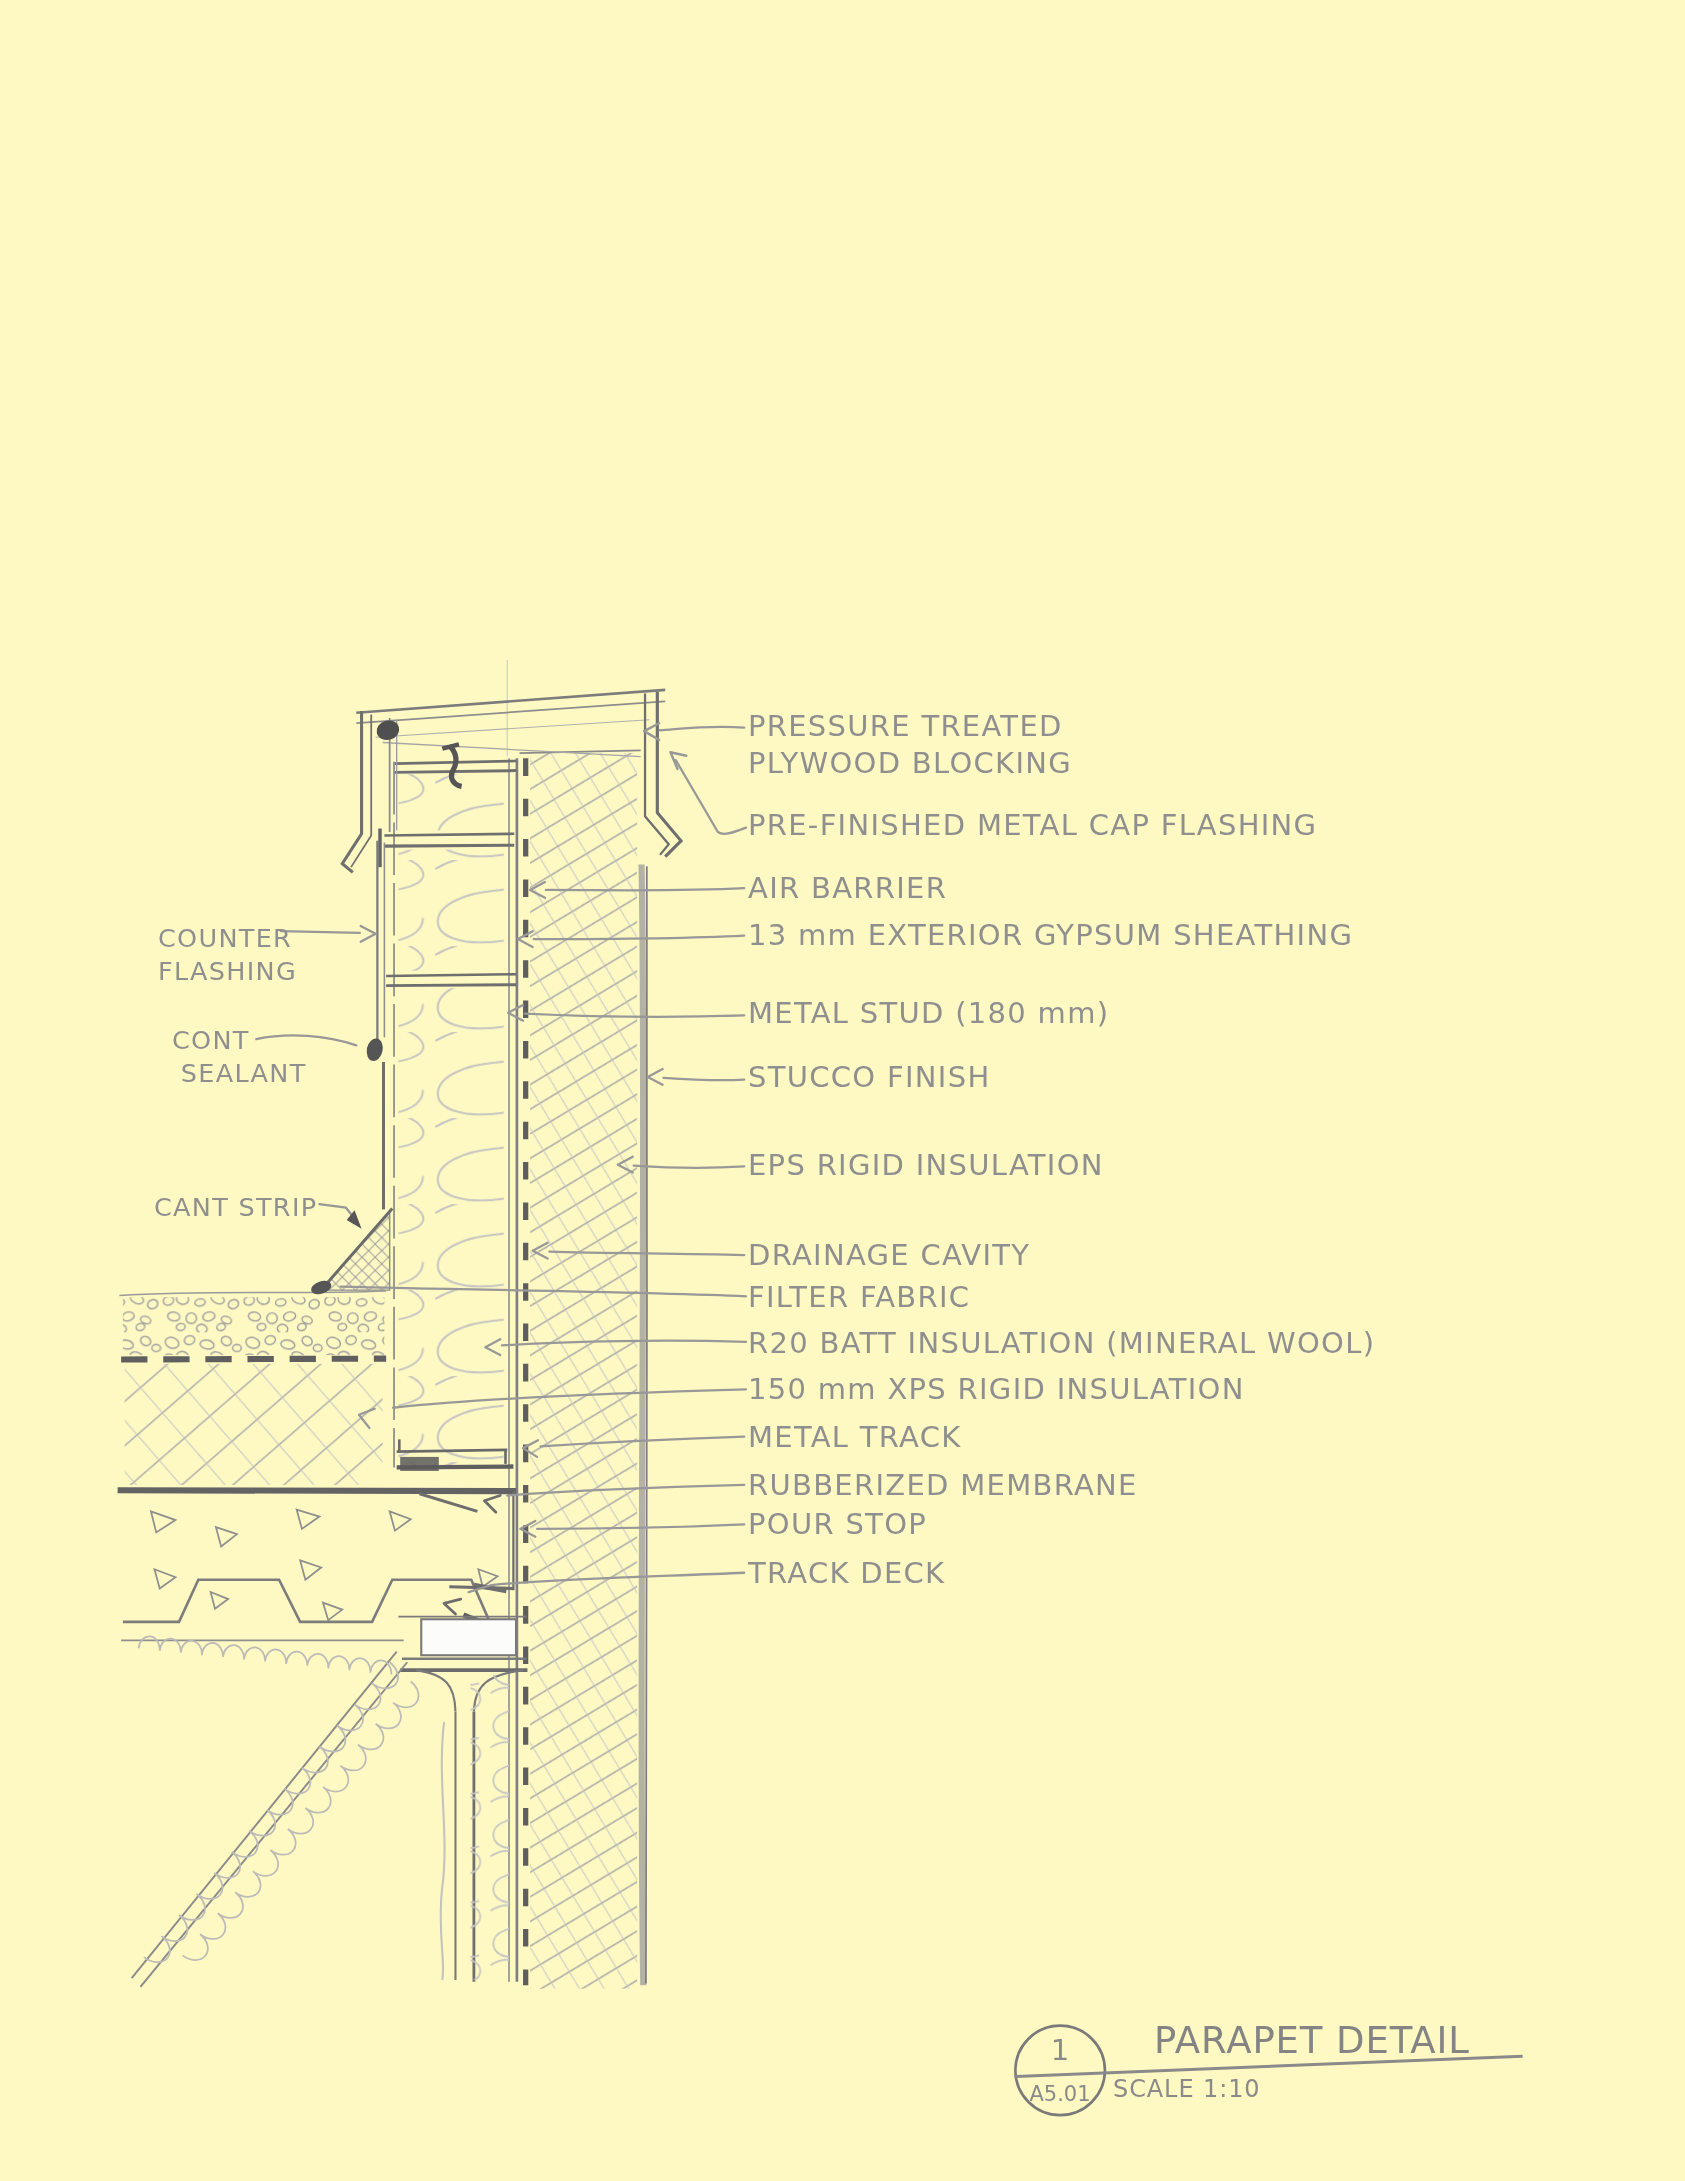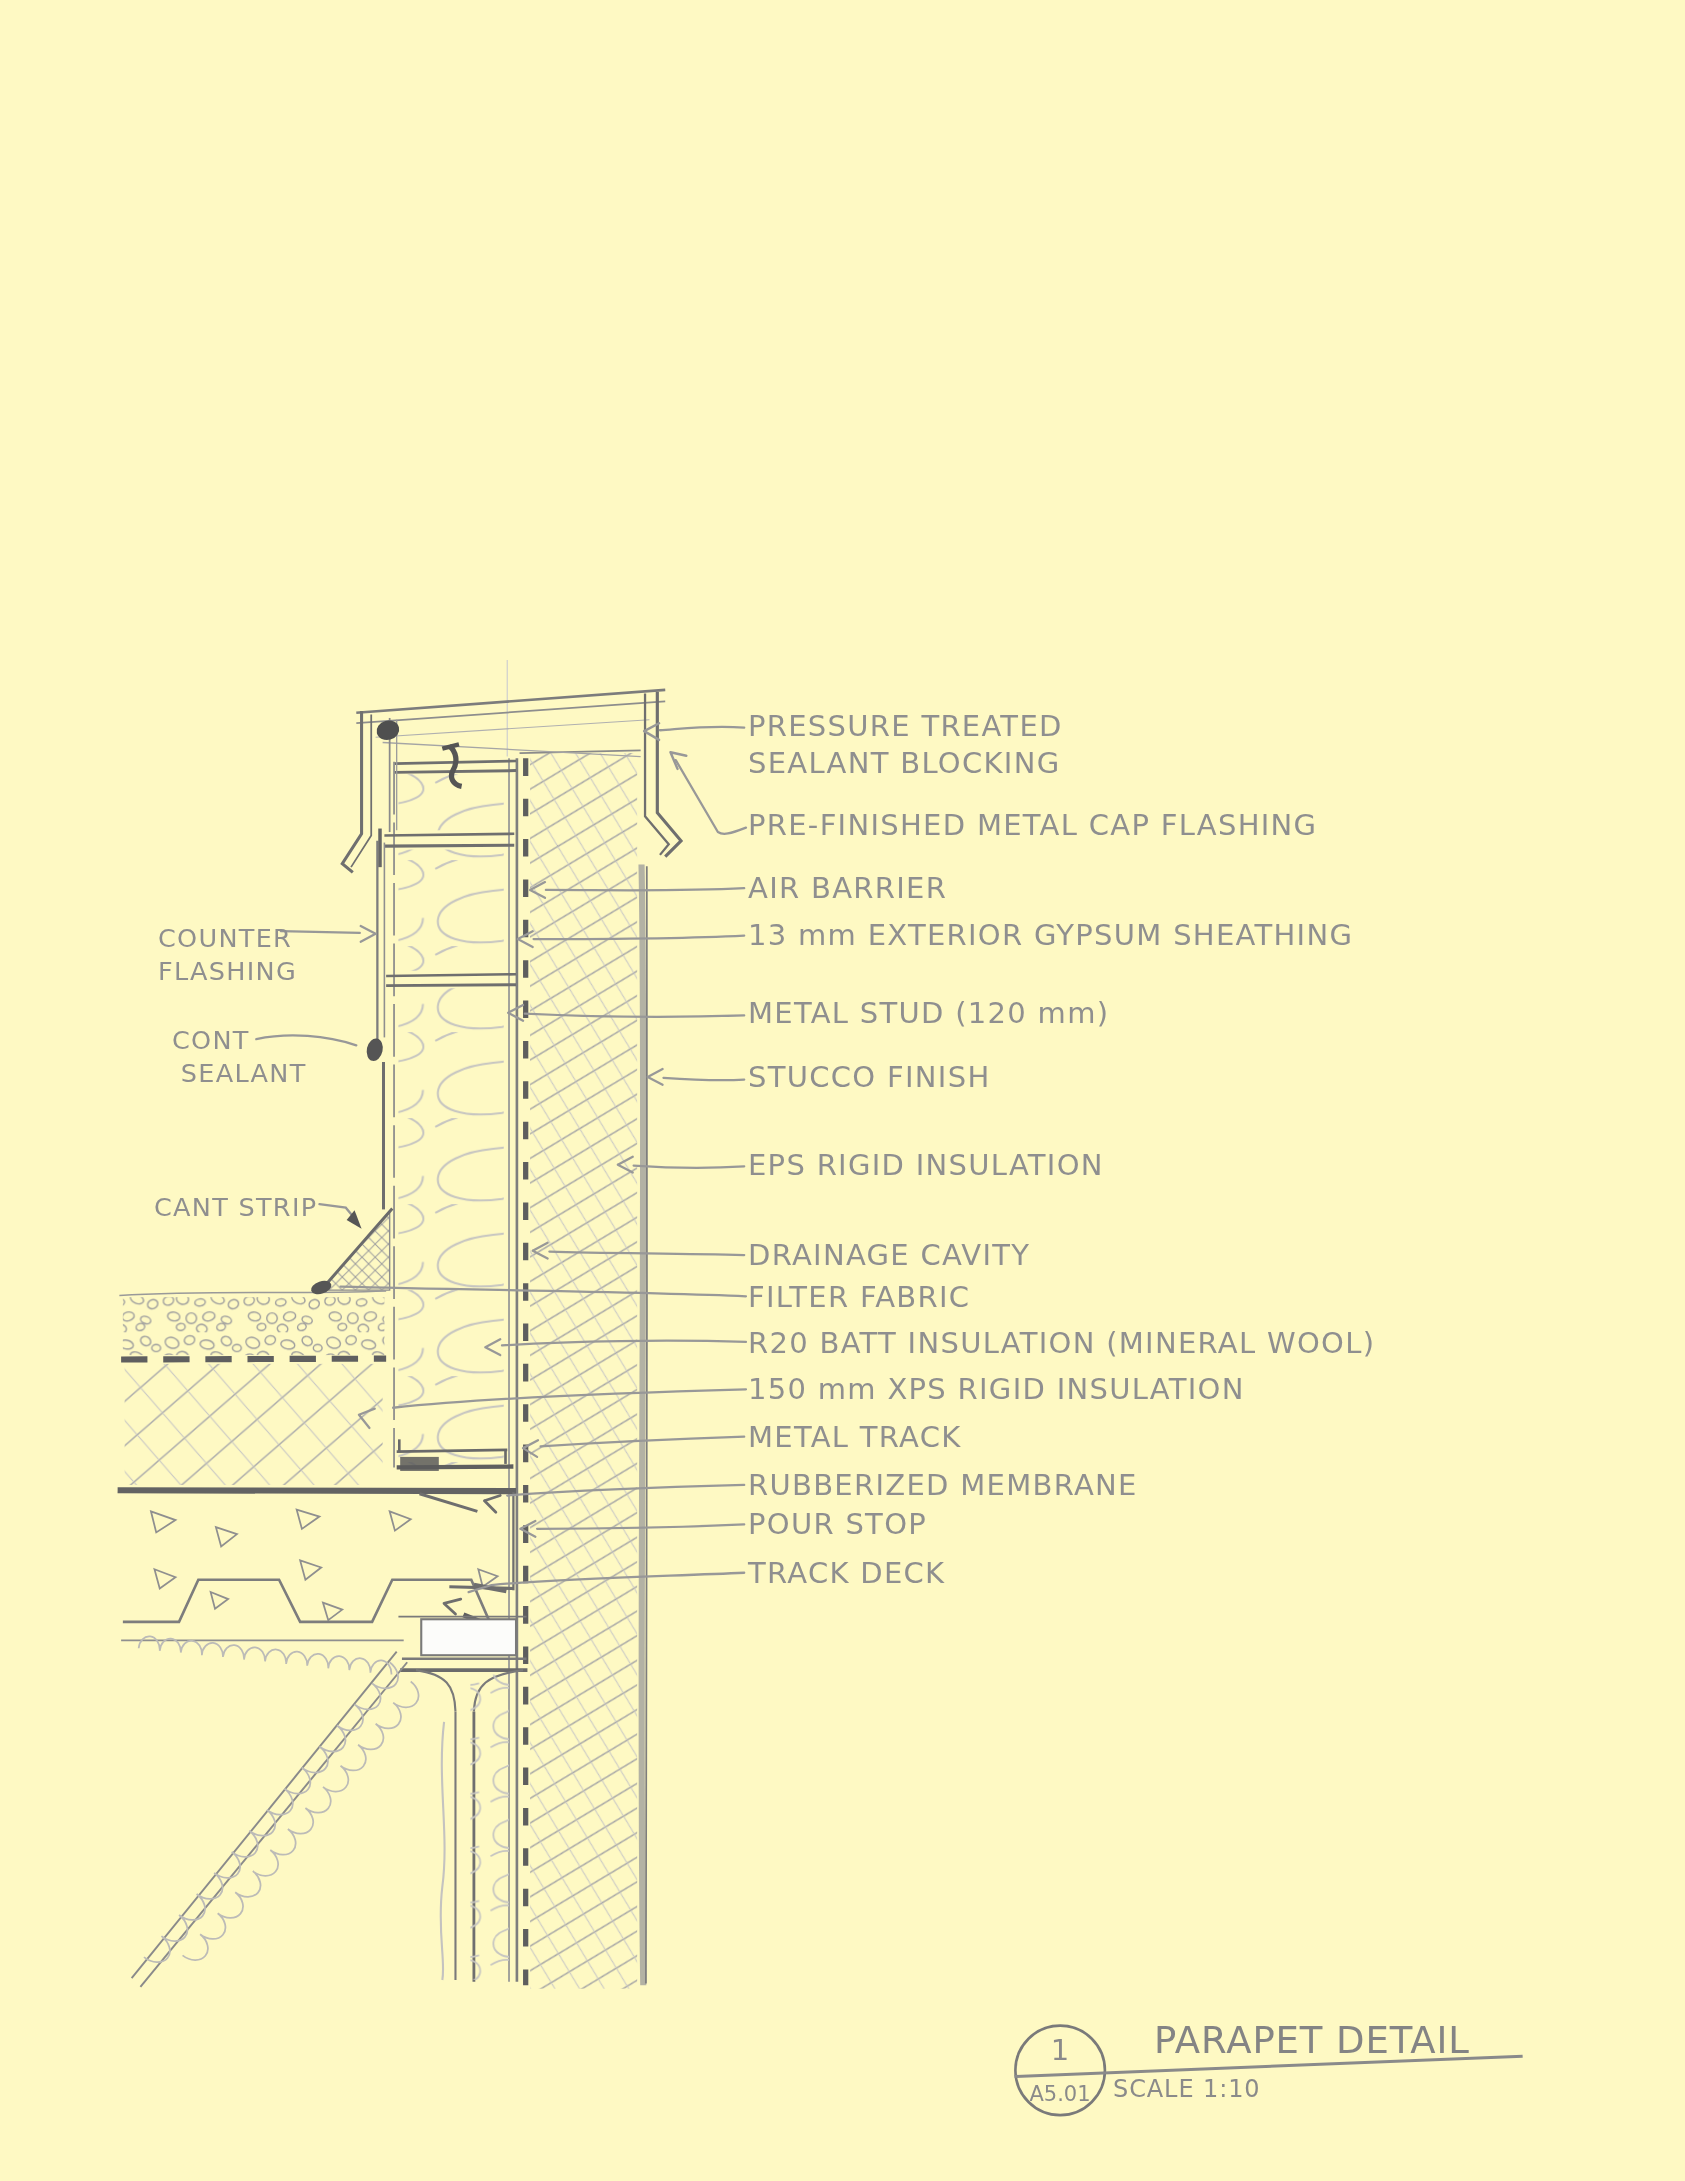--- a/index.html
+++ b/index.html
@@ -231,33 +231,33 @@
   </g>
 
   <g fill="none">
     <circle cx="1208" cy="2359" r="51" stroke="#7a7a7a" stroke-width="3"></circle>
     <line x1="1156" y1="2366" x2="1735" y2="2343" stroke="#8a8a8a" stroke-width="3.4"></line>
   </g>
 </svg>
 
 <div class="label right" style="left:748px; top:708px;">
   <div>PRESSURE TREATED</div>
-  <div>SEALANT BLOCKING</div>
+  <div>PLYWOOD BLOCKING</div>
 </div>
 <div class="label right" style="left:748px; top:807px;">
   <div>PRE-FINISHED METAL CAP FLASHING</div>
 </div>
 <div class="label right" style="left:748px; top:870px;">
   <div>AIR BARRIER</div>
 </div>
 <div class="label right" style="left:748px; top:917px;">
   <div>13 mm EXTERIOR GYPSUM SHEATHING</div>
 </div>
 <div class="label right" style="left:748px; top:995px;">
-  <div>METAL STUD (120 mm)</div>
+  <div>METAL STUD (180 mm)</div>
 </div>
 <div class="label right" style="left:748px; top:1059px;">
   <div>STUCCO FINISH</div>
 </div>
 <div class="label right" style="left:748px; top:1147px;">
   <div>EPS RIGID INSULATION</div>
 </div>
 <div class="label right" style="left:748px; top:1237px;">
   <div>DRAINAGE CAVITY</div>
 </div>

